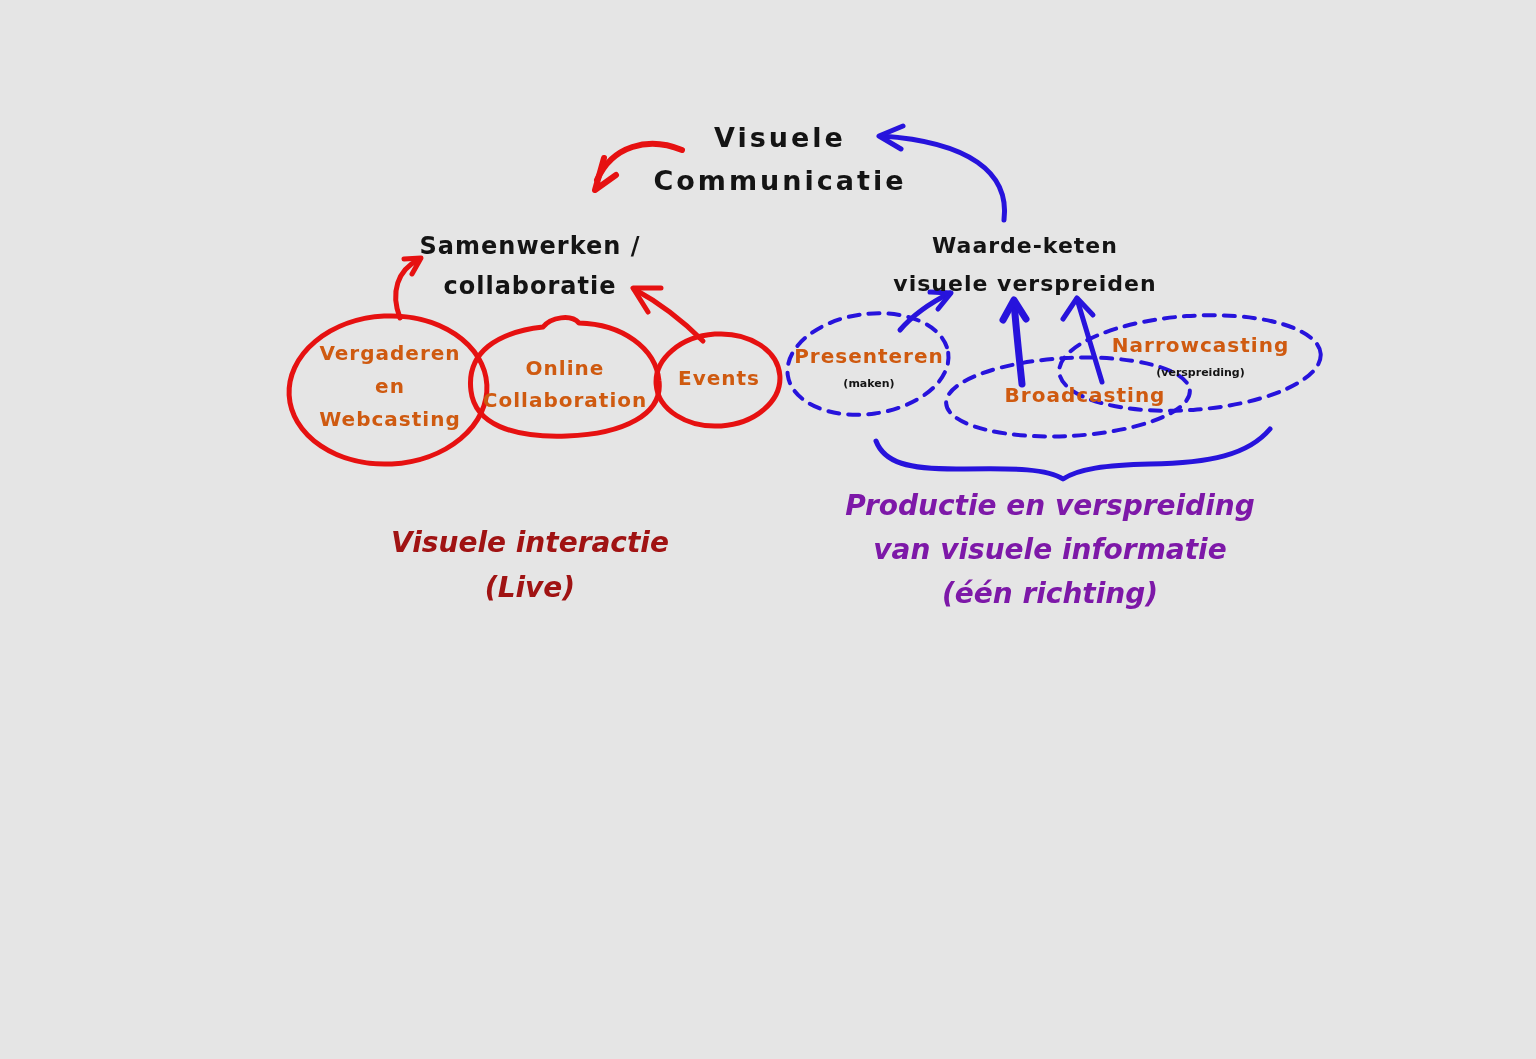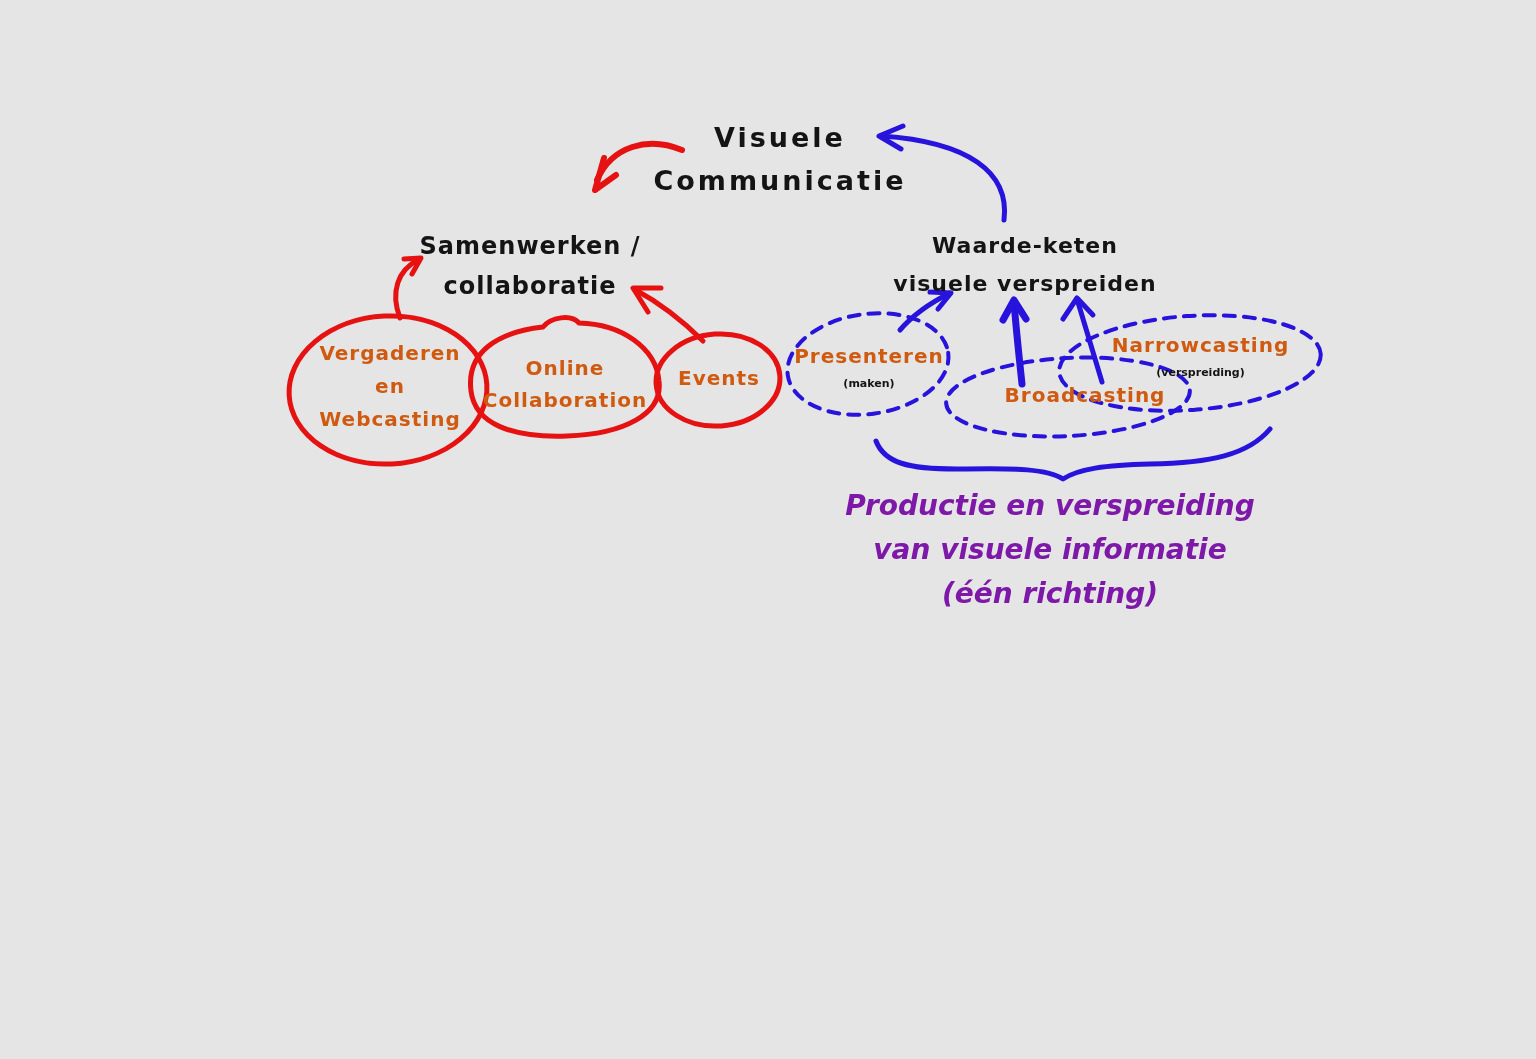--- a/index.html
+++ b/index.html
@@ -148,20 +148,24 @@
 
   <div class="txt node-label lbl-broadcasting">
     <span class="line">Broadcasting</span>
   </div>
 
   <div class="txt node-label lbl-narrowcasting">
     <span class="line">Narrowcasting</span>
     <span class="sub">(verspreiding)</span>
   </div>
 
+  <div class="txt caption-live">
+    <span class="line">Visuele interactie</span>
+    <span class="line">(Live)</span>
+  </div>
 
   <div class="txt caption-purple">
     <span class="line">Productie en verspreiding</span>
     <span class="line">van visuele informatie</span>
     <span class="line">(één richting)</span>
   </div>
 
 </div>
 
 </body></html>

